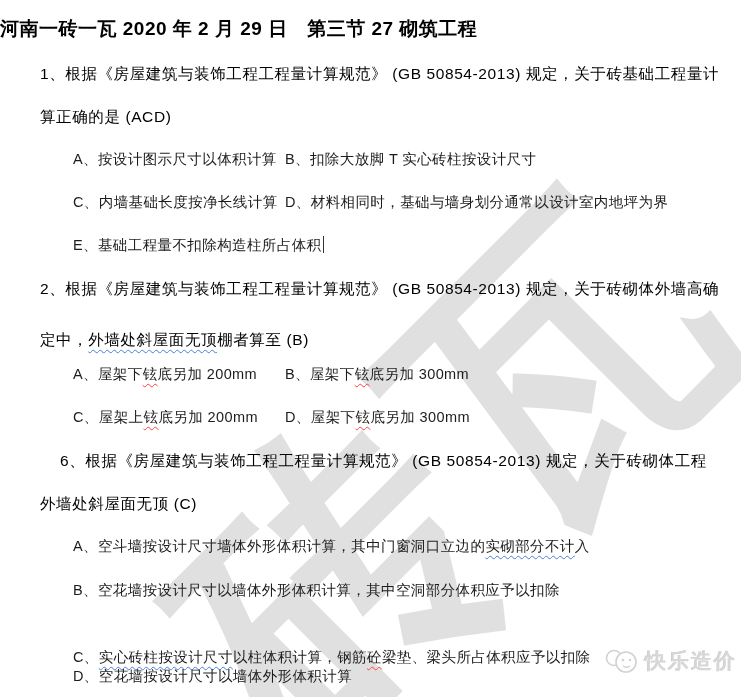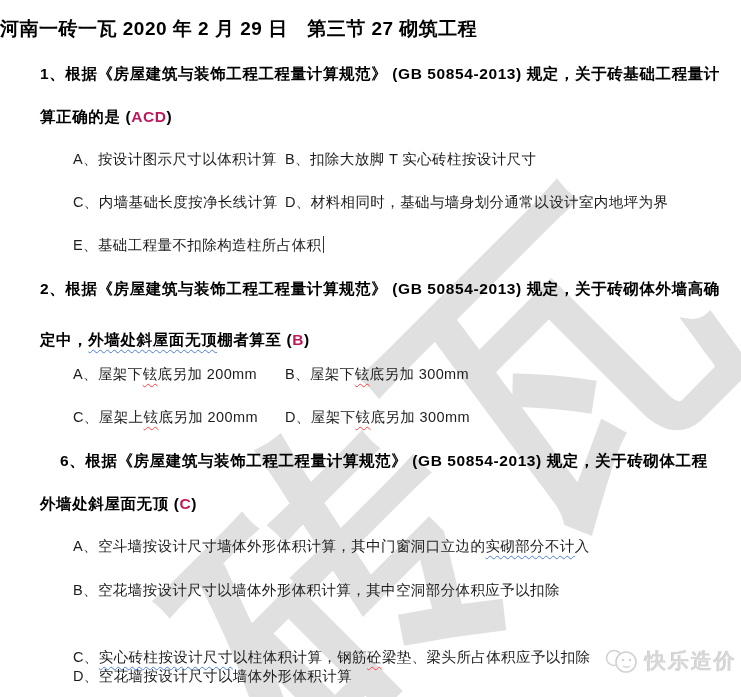--- a/index.html
+++ b/index.html
@@ -2,24 +2,24 @@
 <html><head>
 <meta charset="utf-8">
 <style>
   html,body{margin:0;padding:0;background:#ffffff;}
   .page{
     position:relative;width:741px;height:697px;background:#ffffff;overflow:hidden;
     font-family:"Liberation Sans",sans-serif;color:#000;
   }
   .line{position:absolute;left:40px;white-space:nowrap;z-index:2;}
   .title{left:0;width:741px;text-align:left;font-size:19px;font-weight:bold;letter-spacing:.5px;}
-  .stem{font-size:15.5px;font-weight:bold;letter-spacing:.6px;}
+  .stem{font-size:15.5px;font-weight:normal;letter-spacing:.6px;}
   .opt{left:73px;font-size:14.5px;color:#1c1c1c;letter-spacing:.4px;}
   .col1{display:inline-block;width:212px;}
-  .ans{color:#be185d;}
+  .ans{color:#000000;}
   .wb{text-decoration-line:underline;text-decoration-style:wavy;text-decoration-color:#4a7de0;
       text-decoration-thickness:1px;text-underline-offset:4px;}
   .wr{text-decoration-line:underline;text-decoration-style:wavy;text-decoration-color:#ff4040;
       text-decoration-thickness:1px;text-underline-offset:4px;}
   .caret{display:inline-block;width:1px;height:17px;background:#333;vertical-align:-3px;margin-left:2px;}
   .watermark{
     position:absolute;left:452px;top:472px;z-index:1;
     transform:translate(-50%,-50%) rotate(-45deg);
     font-size:300px;font-weight:bold;color:rgba(0,0,0,0.12);
     white-space:nowrap;letter-spacing:10px;pointer-events:none;user-select:none;

